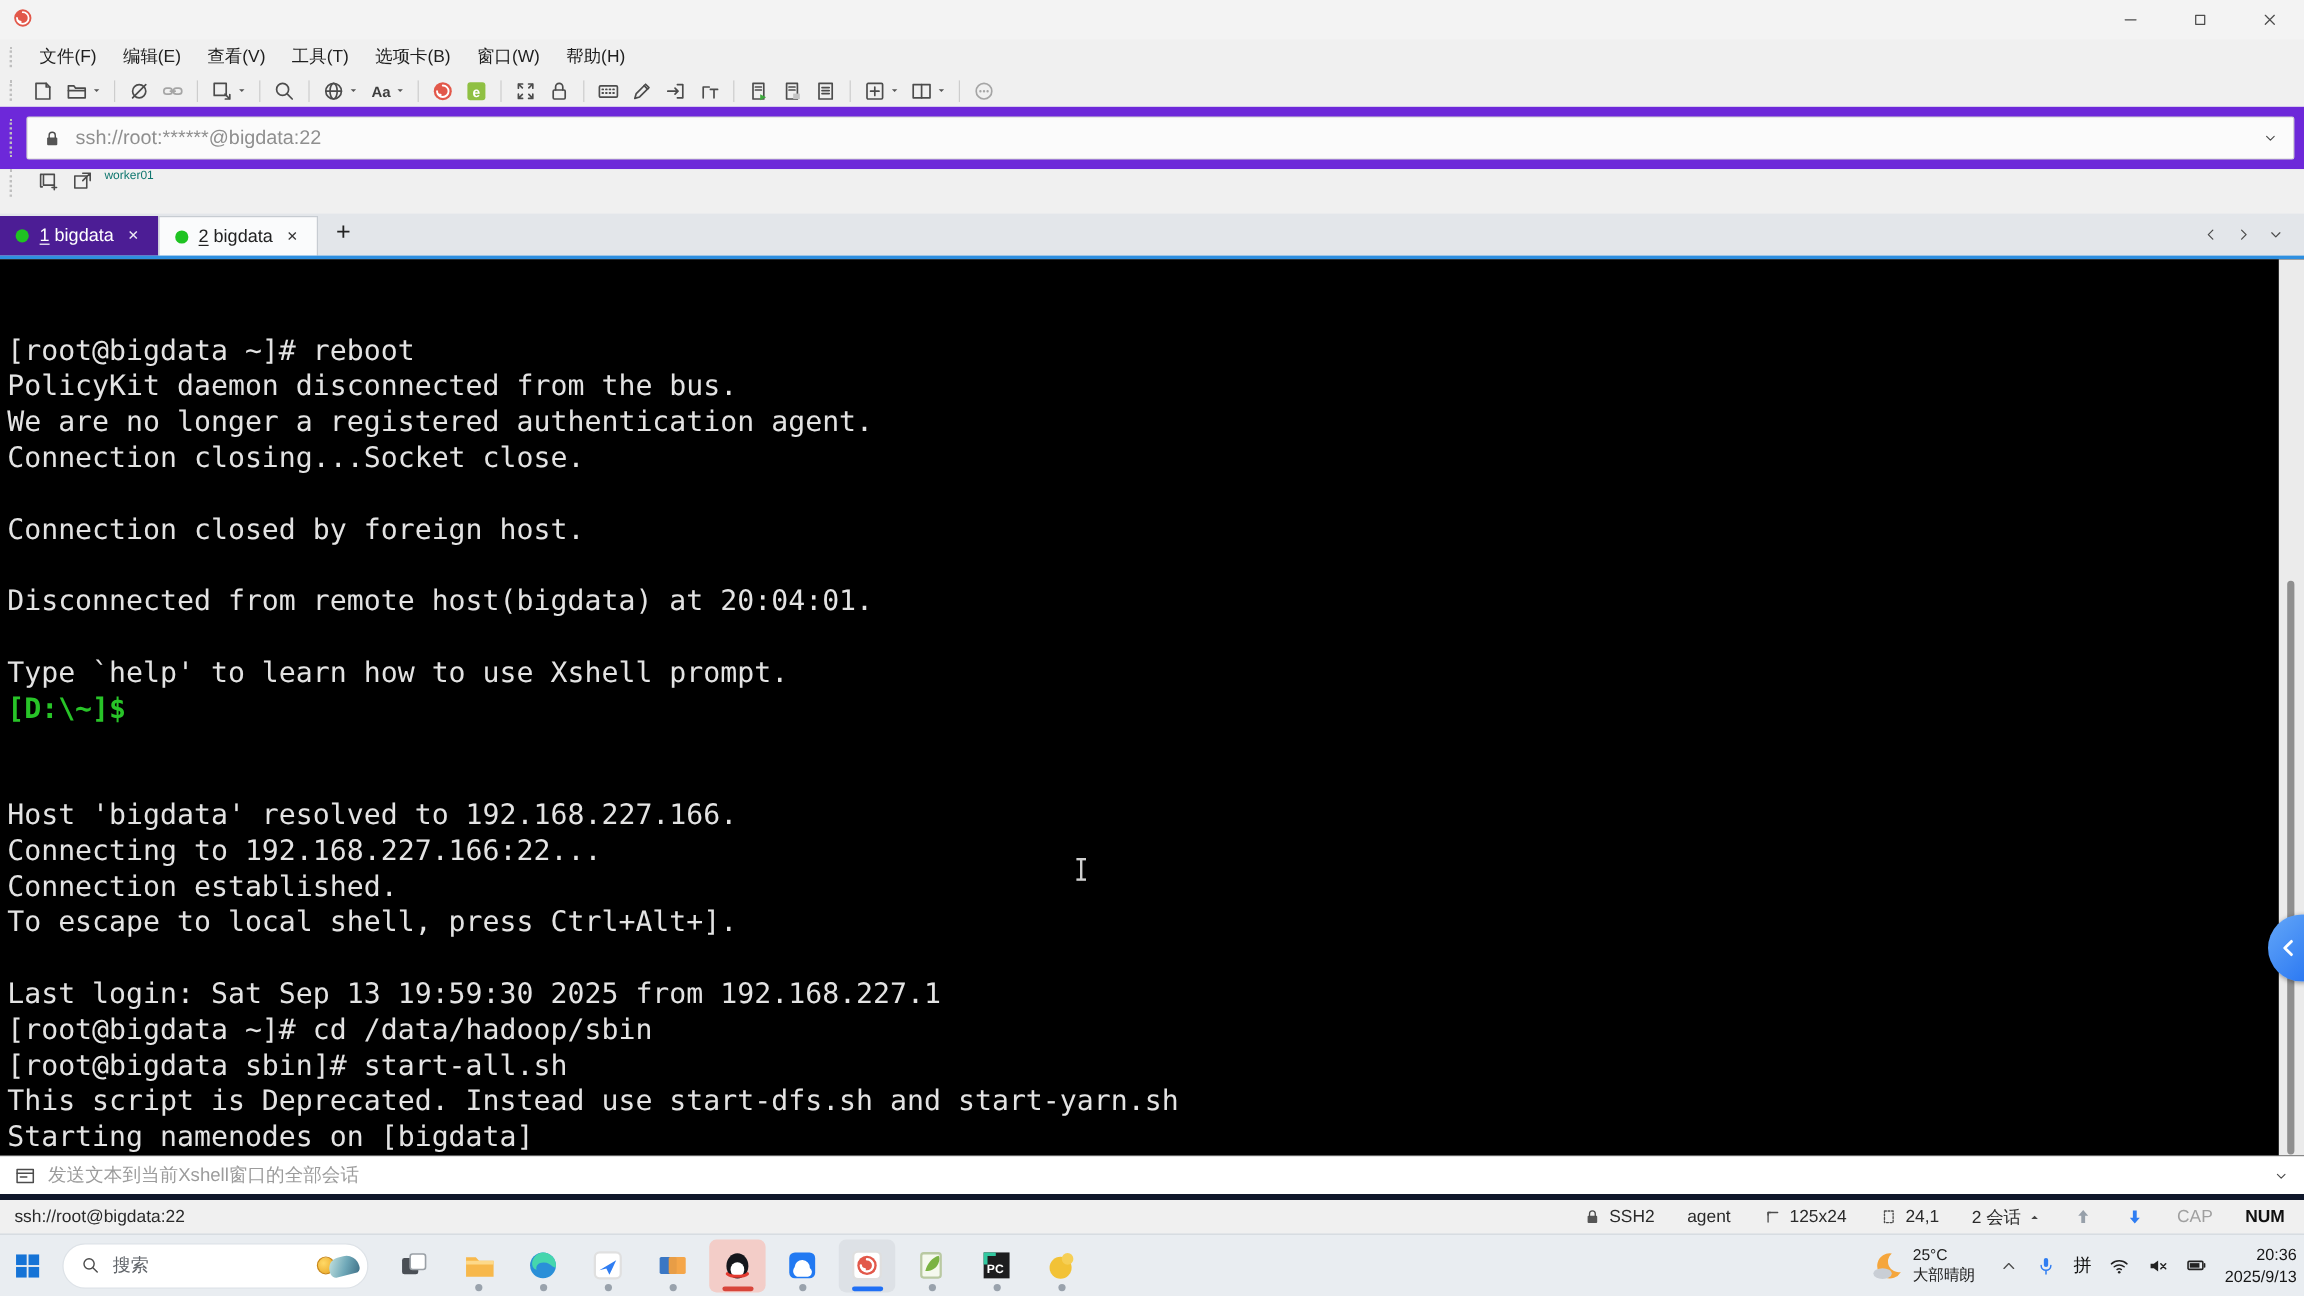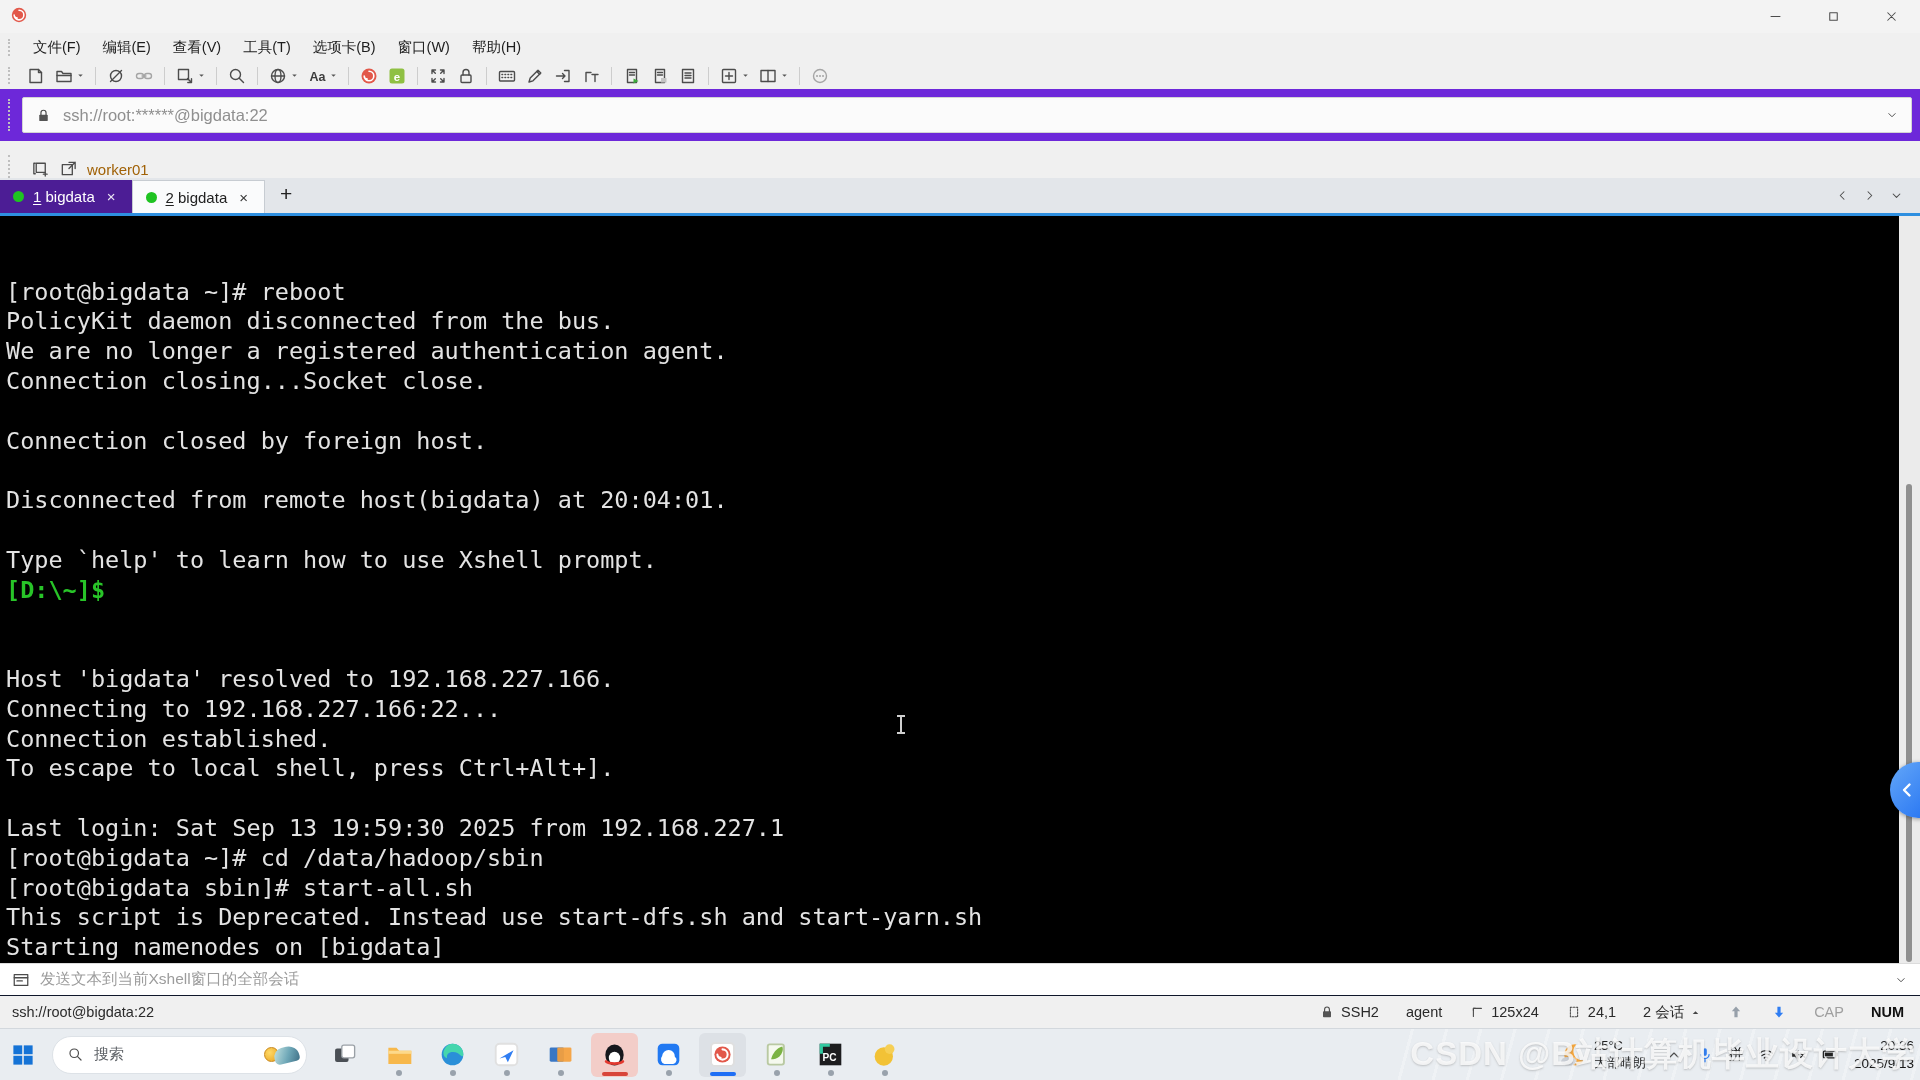--- a/index.html
+++ b/index.html
@@ -25,21 +25,21 @@
   .tbtn .caret { margin-left:2px; display:flex; }
   .tsep { width:1px; height:18px; background:#cdcdcd; margin:0 6px; }
 
   
   .addressrow { height:52px; background:#6d28d9; display:flex; align-items:center; padding:0 8px 0 6px; flex:0 0 auto;justify-content:space-between; }
   .addressbar { flex:1; height:36px; background:#fbfbfb; border:1px solid #d4d4d4; border-radius:2px; display:flex; align-items:center; padding:0 12px; font-size:16.5px; color:#8f8f8f; }
   .addressbar .addr-text { margin-left:11px; }
   .addressbar .addr-caret { margin-left:auto; display:flex; color:#666; }
 
   
-  .workerrow { height:37px; background:#f0f0f0; display:flex; align-items:flex-end; padding-left:6px; gap:9px; font-size:15px; color:#a16207; flex:0 0 auto; }
+  .workerrow { height:37px; background:#f0f0f0; display:flex; align-items:flex-start; padding-left:6px; gap:9px; font-size:10px; color:#0f766e; flex:0 0 auto; }
   .workerrow .qicon { display:flex; }
 
   
   .tabbar { height:35px; background:#e3e6ea; display:flex; align-items:flex-end; flex:0 0 auto; }
   .tab { height:33px; display:flex; align-items:center; padding:0 13px; gap:9px; font-size:15px; }
   .tab.active { background:#4c1d95; color:#fff; font-weight:normal;justify-content:flex-end; }
   .tab.inactive { background:#fafbfc; border:1px solid #c7ccd2; border-bottom:none; color:#222; }
   .session-dot { width:11px; height:11px; border-radius:50%; background:#1fc322; flex:0 0 auto; }
   .tab u { text-underline-offset:2px; }
   .tab-close { font-size:15px; line-height:1; padding:2px 3px; opacity:.9; }
@@ -56,21 +56,21 @@
   .side-fab { position:absolute; right:-26px; top:546px; width:56px; height:56px; border-radius:50%; background:linear-gradient(135deg,#64a7f8,#1c6cf1); display:flex; align-items:center; padding-left:7px; z-index:6; box-shadow:0 1px 4px rgba(0,0,0,.4); }
   .ibeam { position:absolute; left:900px; top:500px; width:2px; height:17px; background:#cfcfcf; }
   .ibeam::before,.ibeam::after { content:""; position:absolute; left:-3px; width:8px; height:2px; background:#cfcfcf; }
   .ibeam::before { top:-1px; } .ibeam::after { bottom:-1px; }
 
   
   .composebar { height:32px; background:#fff; border-top:1px solid #dcdcdc; display:flex; align-items:center; gap:10px; padding:0 12px; font-size:15.5px; color:#9c9c9c; flex:0 0 auto; }
   .composebar .cb-caret { margin-left:auto; display:flex; color:#888; }
 
   
-  .statusbar { height:33px; background:#f0f0f0; border-top:1px solid #0f172a; display:flex; align-items:center; padding:0 12px; font-size:14.5px; color:#2a2a2a; flex:0 0 auto; }
+  .statusbar { height:33px; background:#f0f0f0; border-top:5px solid #0f172a; display:flex; align-items:center; padding:0 12px; font-size:14.5px; color:#2a2a2a; flex:0 0 auto; }
   .status-right { margin-left:auto; display:flex; align-items:center; gap:27px; padding-right:4px; }
   .sitem { display:flex; align-items:center; gap:6px; }
   .sitem.muted { color:#9f9f9f; }
   .sitem.strong { color:#111; font-weight:bold; }
 
   
   .taskbar { height:52px; background:#e9edf1; border-top:1px solid #d3d8dd; display:flex; align-items:center; padding:0 0; position:relative; flex:0 0 auto; }
   .tb-start { width:46px; height:44px; display:flex; align-items:center; justify-content:center; border-radius:6px; margin-right:6px; }
   .tb-search { width:255px; height:38px; background:#fff; border:1px solid #dde2e7; border-radius:19px; display:flex; align-items:center; gap:10px; padding:0 7px 0 14px; color:#5f6368; font-size:15px; margin-right:14px; }
   .tb-search .search-imgs { margin-left:auto; display:flex; align-items:center; }
@@ -628,16 +628,15 @@
             <rect x="2.5" y="6.5" width="13" height="7" rx="1" stroke="#222"></rect>
             <path d="M17 8.7v2.6" stroke="#222"></path>
             <rect x="4" y="8" width="8.5" height="4" fill="#222" stroke="none"></rect>
           </svg>
         </span>
       <div class="clock">
         <div>20:36</div>
         <div>2025/9/13</div>
       </div>
     </div>
-    <div class="watermark">CSDN @B站计算机毕业设计大学</div>
   </div>
 
 </div>
 
 </body></html>

